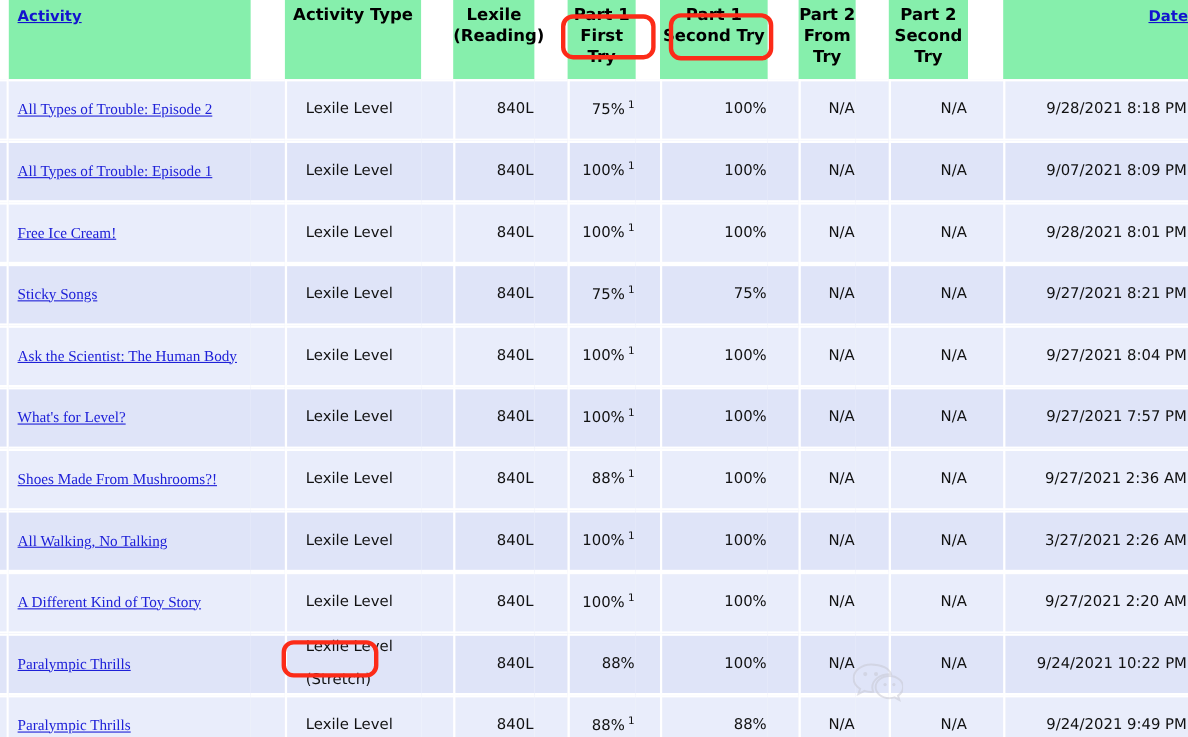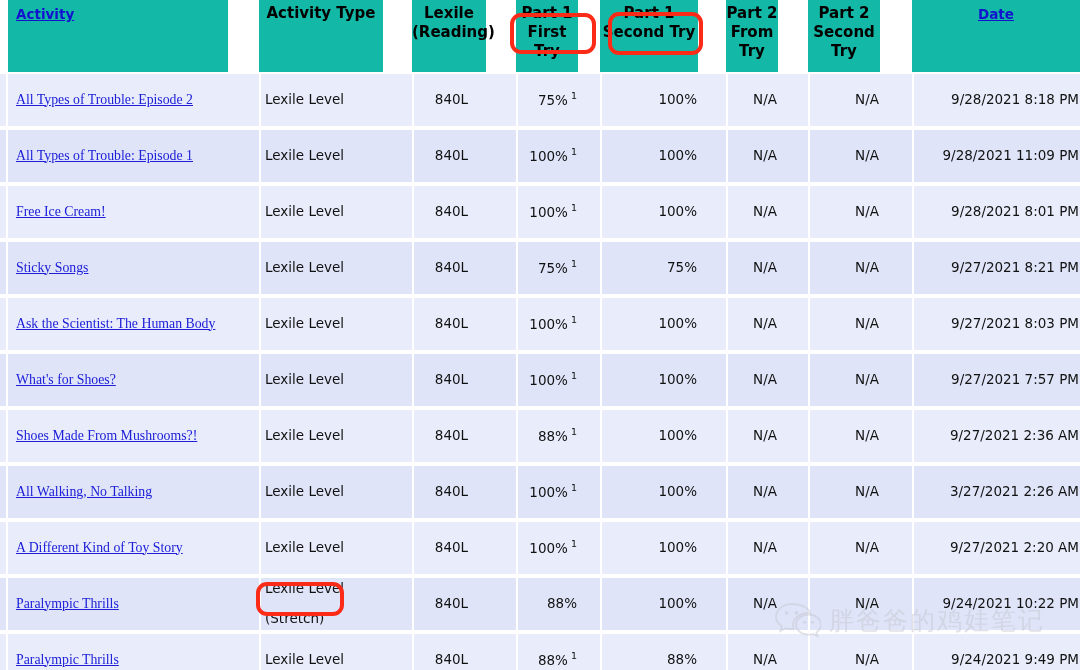--- a/index.html
+++ b/index.html
@@ -36,21 +36,21 @@
   col.c-p1second   { width: 98px; }
   col.c-gap5       { width: 28px; }
   col.c-p2first    { width: 52px; }
   col.c-gap6       { width: 30px; }
   col.c-p2second   { width: 72px; }
   col.c-gap7       { width: 32px; }
   col.c-date       { width: 168px; }
 
   
   thead th {
-    background: #14b8a6;
+    background: #86efac;
     vertical-align: top;
     padding: 4px 0 10px 0;
     height: 48px;
     box-sizing: border-box;
   }
   .hdr-center {
     text-align: center;
     font-size: 15px;
     font-weight: bold;
     color: #000000;
@@ -60,21 +60,21 @@
     text-align: left;
     padding-left: 8px;
   }
   .hdr-link {
     color: #1313cf;
     text-decoration: underline;
     font-size: 13.5px;
     font-weight: bold;
     cursor: pointer;
   }
-  .hdr-date-wrap { text-align: center; }
+  .hdr-date-wrap { text-align: right; }
 
   
   tbody td {
     height: 56px;
     vertical-align: middle;
     font-size: 13.5px;
     color: #111111;
     line-height: 1.3;
     border-top: 2px solid #ffffff;
     border-bottom: 2px solid #ffffff;
@@ -83,22 +83,22 @@
   tbody tr.row-a td { background: #e9edfb; }
   tbody tr.row-b td { background: #dfe4f8; }
 
   td.spacer { background-clip: padding-box; }
   td.cell-activity {
     padding-left: 8px;
     padding-right: 4px;
     text-align: left;
     font-family: Liberation Serif, serif;
   }
-  td.cell-type   { padding-left: 4px; text-align: left; }
-  td.cell-lexile { padding-left: 4px; text-align: center; }
+  td.cell-type   { padding-left: 17px; text-align: left; }
+  td.cell-lexile { padding-left: 4px; text-align: right; }
   td.cell-num    { text-align: right; }
   td.cell-date   { padding-left: 10px; text-align: right; white-space: nowrap; }
 
   .activity-link {
     color: #1e20d8;
     text-decoration: underline;
     font-size: 13.8px;
     cursor: pointer;
     display: inline;
   }
@@ -248,21 +248,21 @@
         <td class="cell-lexile gutter-l"><span>840L</span></td>
         <td class="spacer"></td>
         <td class="cell-num gutter-l"><span>100%</span><span class="sup">1</span></td>
         <td class="spacer"></td>
         <td class="cell-num gutter-l"><span>100%</span></td>
         <td class="spacer"></td>
         <td class="cell-num gutter-l"><span>N/A</span></td>
         <td class="spacer"></td>
         <td class="cell-num gutter-l"><span>N/A</span></td>
         <td class="spacer"></td>
-        <td class="cell-date gutter-l"><span>9/28/2021  11:09 PM</span></td>
+        <td class="cell-date gutter-l"><span>9/07/2021  8:09 PM</span></td>
       </tr>
       <tr class="row-a">
         <td class="spacer gutter-r"></td>
         <td class="cell-activity"><span class="activity-link">Free Ice Cream!</span></td>
         <td class="spacer"></td>
         <td class="cell-type gutter-l"><span>Lexile Level</span></td>
         <td class="spacer"></td>
         <td class="cell-lexile gutter-l"><span>840L</span></td>
         <td class="spacer"></td>
         <td class="cell-num gutter-l"><span>100%</span><span class="sup">1</span></td>
@@ -302,25 +302,25 @@
         <td class="cell-lexile gutter-l"><span>840L</span></td>
         <td class="spacer"></td>
         <td class="cell-num gutter-l"><span>100%</span><span class="sup">1</span></td>
         <td class="spacer"></td>
         <td class="cell-num gutter-l"><span>100%</span></td>
         <td class="spacer"></td>
         <td class="cell-num gutter-l"><span>N/A</span></td>
         <td class="spacer"></td>
         <td class="cell-num gutter-l"><span>N/A</span></td>
         <td class="spacer"></td>
-        <td class="cell-date gutter-l"><span>9/27/2021  8:03 PM</span></td>
+        <td class="cell-date gutter-l"><span>9/27/2021  8:04 PM</span></td>
       </tr>
       <tr class="row-b">
         <td class="spacer gutter-r"></td>
-        <td class="cell-activity"><span class="activity-link">What's for Shoes?</span></td>
+        <td class="cell-activity"><span class="activity-link">What's for Level?</span></td>
         <td class="spacer"></td>
         <td class="cell-type gutter-l"><span>Lexile Level</span></td>
         <td class="spacer"></td>
         <td class="cell-lexile gutter-l"><span>840L</span></td>
         <td class="spacer"></td>
         <td class="cell-num gutter-l"><span>100%</span><span class="sup">1</span></td>
         <td class="spacer"></td>
         <td class="cell-num gutter-l"><span>100%</span></td>
         <td class="spacer"></td>
         <td class="cell-num gutter-l"><span>N/A</span></td>
@@ -430,14 +430,13 @@
   <span>
     <svg class="wm-logo" width="46" height="38" viewBox="0 0 46 38" xmlns="http://www.w3.org/2000/svg">
       <path d="M17 3C8.2 3 1 8.6 1 15.5c0 3.9 2.3 7.4 5.9 9.7L5.3 30l5.6-2.9c1.9.6 4 .9 6.1.9 .6 0 1.2 0 1.8-.1C18.3 26.5 18 25.2 18 24c0-6.7 6.9-12.1 15.4-12.1 .6 0 1.1 0 1.7.1C33.6 6.6 26.1 3 17 3z" fill="none" stroke="#c9c9d4" stroke-width="1.8"></path>
       <circle cx="11.6" cy="11.8" r="1.9" fill="#c9c9d4"></circle>
       <circle cx="21.4" cy="11.8" r="1.9" fill="#c9c9d4"></circle>
       <path d="M33.6 13.5c-7 0-12.6 4.5-12.6 10.1 0 5.6 5.6 10.1 12.6 10.1 1.6 0 3.2-.2 4.6-.7l4.4 2.3-1.2-3.9c2.8-1.9 4.6-4.7 4.6-7.8 0-5.6-5.6-10.1-12.4-10.1z" fill="none" stroke="#c9c9d4" stroke-width="1.8"></path>
       <circle cx="29.6" cy="21.3" r="1.5" fill="#c9c9d4"></circle>
       <circle cx="37.6" cy="21.3" r="1.5" fill="#c9c9d4"></circle>
     </svg>
   </span>
-  <span class="wm-text">胖爸爸的鸡娃笔记</span>
 </div>
 
 </body></html>

